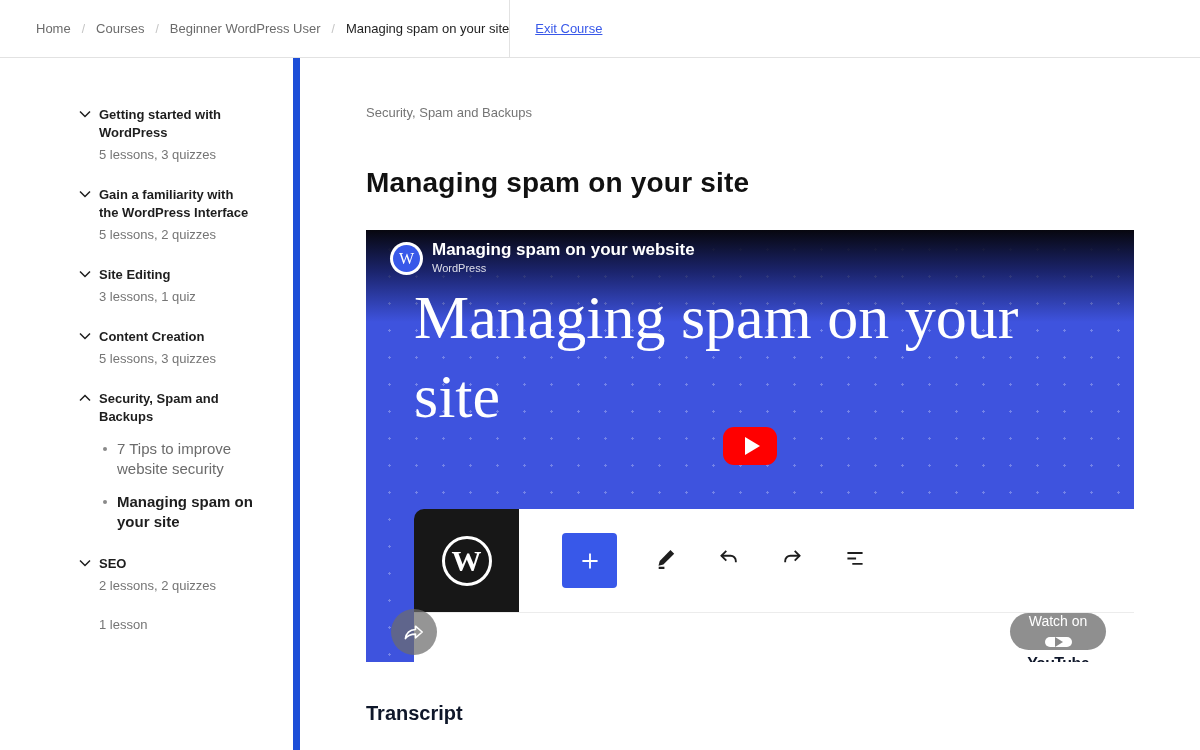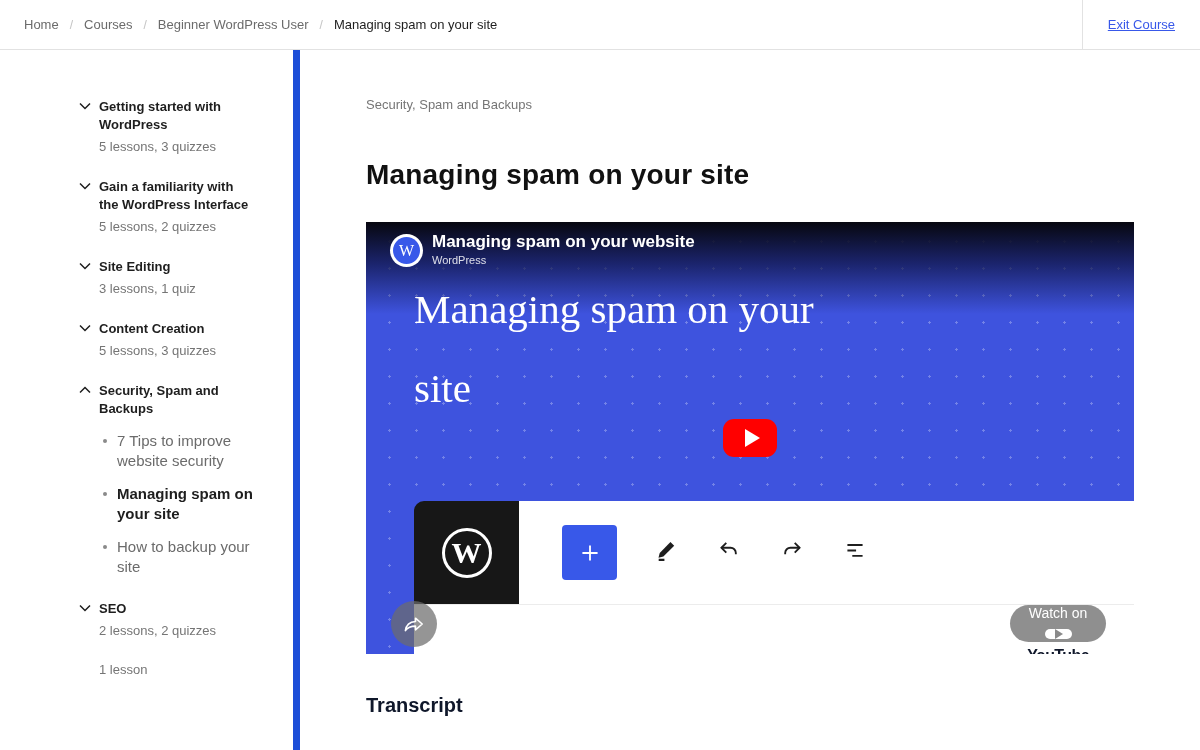--- a/index.html
+++ b/index.html
@@ -1,21 +1,21 @@
 <!DOCTYPE html>
 <html><head>
 <meta charset="utf-8">
 <style>
   * { margin:0; padding:0; box-sizing:border-box; }
   html,body { width:1200px; height:750px; background:#fff; overflow:hidden;
     font-family:"Liberation Sans", sans-serif; color:#1e1e1e; }
 
   
-  .topbar { height:50px; border-bottom:1px solid #e2e2e2; display:flex;
-    align-items:stretch; justify-content:space-between; background:#fff; }
+  .topbar { height:58px; border-bottom:1px solid #e2e2e2; display:flex;
+    align-items:stretch; background:#fff;padding-left:12px; }
   .breadcrumb { display:flex; align-items:center; gap:11px; padding-left:24px;
     font-size:13px; }
   .crumb { color:#6b6b6b; text-decoration:none; cursor:pointer; }
   .crumb-sep { color:#c3c3c3; font-size:12px; }
   .crumb-current { color:#1e1e1e; }
   .topbar-right { border-left:1px solid #e2e2e2; display:flex; align-items:center;
     padding:0 25px; }
   .exit-link { color:#3858e9; font-size:13px; text-decoration:underline; cursor:pointer; }
 
   
@@ -54,21 +54,21 @@
   .vid-avatar { position:absolute; top:12px; left:24px; width:33px; height:33px;
     border-radius:50%; background:#fff; display:flex; align-items:center; justify-content:center; }
   .vid-avatar .inner { width:27px; height:27px; border-radius:50%; background:#3858e9;
     color:#fff; font-family:"Liberation Serif", serif; font-size:16px;
     display:flex; align-items:center; justify-content:center; }
   .vid-title { position:absolute; top:10px; left:66px; color:#fff; font-size:17px;
     font-weight:bold; }
   .vid-channel { position:absolute; top:32px; left:66px; color:rgba(255,255,255,0.85);
     font-size:11px; }
   .thumb-title { position:absolute; top:48px; left:48px; color:#fff;
-    font-family:"Liberation Serif", serif; font-size:41px; line-height:79px;
+    font-family:"Liberation Serif", serif; font-size:62px; line-height:79px;
     white-space:pre-line; font-weight:normal; }
   .play-btn { position:absolute; top:197px; left:50%; transform:translateX(-50%);
     width:54px; height:38px; background:#ff0000; border-radius:11px;
     display:flex; align-items:center; justify-content:center; }
   .play-tri { width:0; height:0; border-left:15px solid #fff;
     border-top:9px solid transparent; border-bottom:9px solid transparent; margin-left:4px; }
 
   
   .ed-dark { position:absolute; top:279px; left:48px; width:105px; height:103px;
     background:#171717; border-top-left-radius:10px; display:flex;
@@ -182,24 +182,20 @@
       <ul class="lessons">
         <li class="lesson">
           <span class="dot"></span>
           <span class="lesson-label">7 Tips to improve
 website security</span>
         </li>
         <li class="lesson active">
           <span class="dot"></span>
           <span class="lesson-label">Managing spam on your site</span>
         </li>
-        <li class="lesson">
-          <span class="dot"></span>
-          <span class="lesson-label">How to backup your site</span>
-        </li>
       </ul>
     </div>
 
     <div class="section">
       <div class="section-header">
         <span class="chev">
           <svg width="12" height="8" viewBox="0 0 12 8">
               <path d="M1 1.5 L6 6.5 L11 1.5" fill="none" stroke="#1e1e1e" stroke-width="1.5"></path>
             </svg>
           </span>

